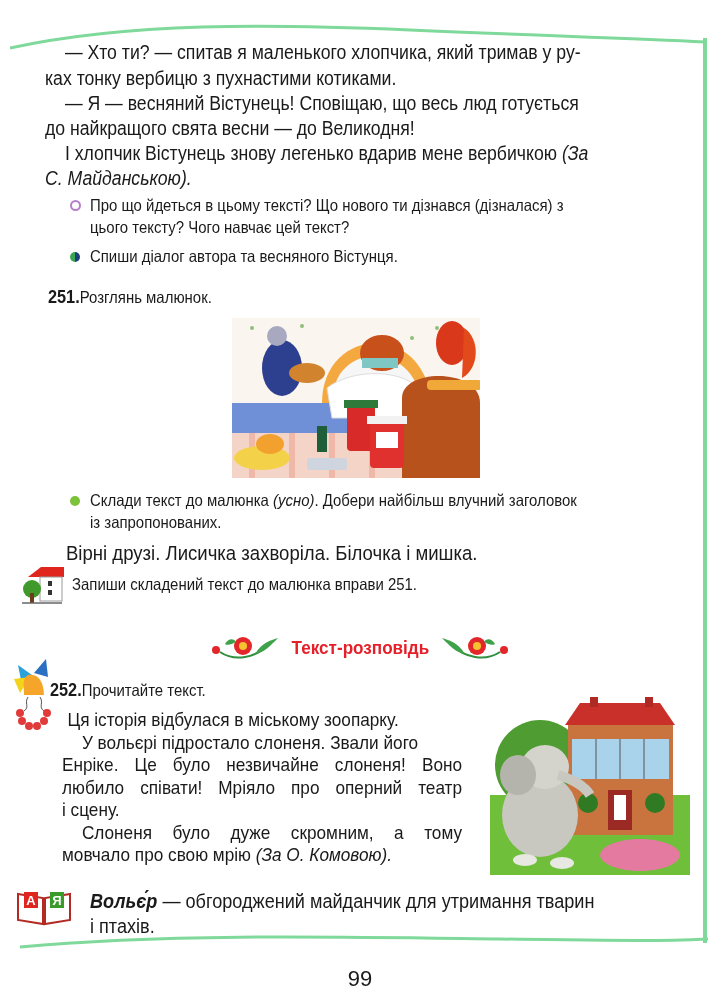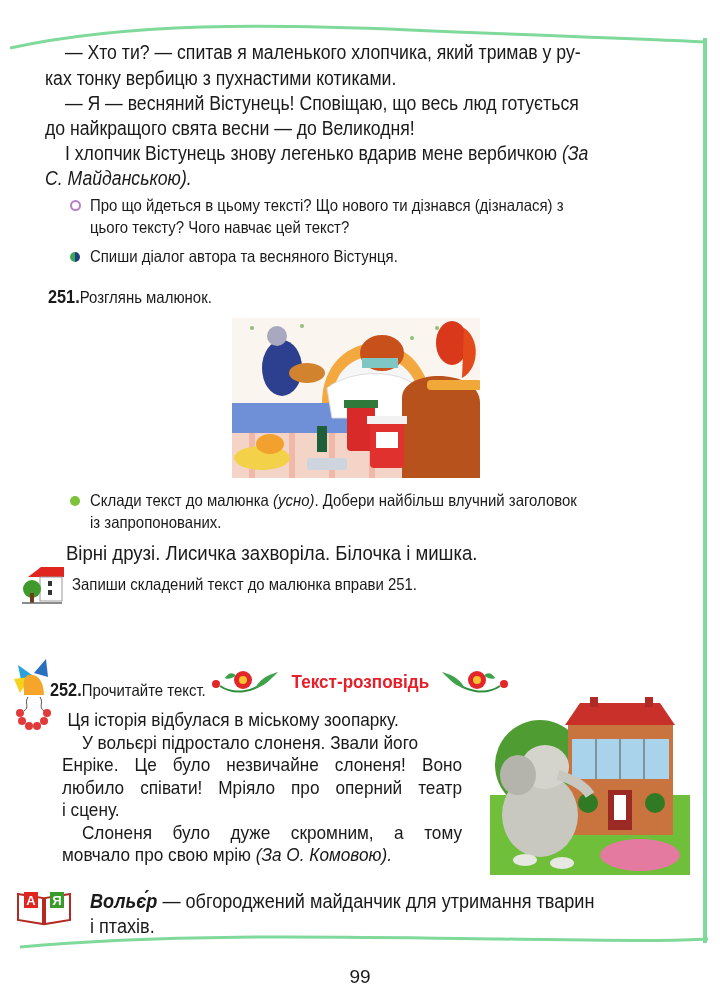--- a/index.html
+++ b/index.html
@@ -9,23 +9,23 @@
   .frame-bottom { position:absolute; left:20px; top:925px; width:690px; height:30px; }
   .p { position:absolute; left:45px; width:680px; font-size:19.5px; line-height:25px; transform:scaleX(0.905); transform-origin:left top; }
   .indent { padding-left:22px; }
   .it { font-style:italic; }
   .q { position:absolute; left:90px; width:660px; font-size:16.5px; line-height:22px; transform:scaleX(0.905); transform-origin:left top; }
   .bullet { position:absolute; width:10px; height:10px; border-radius:50%; }
   .num { font-weight:bold; }
   .story { position:absolute; left:62px; width:460px; font-size:19px; line-height:22.5px; transform:scaleX(0.905); transform-origin:left top; }
   .story .ln { display:block; white-space:nowrap; }
   .just { text-align:justify; text-align-last:justify; }
-  .heading { position:absolute; left:195px; top:632px; width:330px; height:32px; display:flex; align-items:center; justify-content:center; gap:8px;margin-top:34px; }
+  .heading { position:absolute; left:195px; top:632px; width:330px; height:32px; display:flex; align-items:center; justify-content:center; gap:8px; }
   .heading-text { color:#e5202a; font-weight:bold; font-size:18px; transform:scaleX(0.95); }
-  .pagenum { position:absolute; left:0; width:720px; top:966px; text-align:center; font-size:19px; }
+  .pagenum { position:absolute; left:0; width:720px; top:966px; text-align:center; font-size:22px; }
 </style>
 </head>
 <body>
 
 <svg class="frame-top" viewBox="0 0 700 40">
   <path d="M0 34 C 120 8, 260 10, 400 16 S 620 24, 695 28" stroke="#7fd99a" stroke-width="3" fill="none"></path>
 </svg>
 <div class="frame-right"></div>
 <svg class="frame-bottom" viewBox="0 0 690 30">
   <path d="M0 22 C 150 8, 330 12, 480 14 S 640 16, 688 14" stroke="#7fd99a" stroke-width="3" fill="none"></path>

